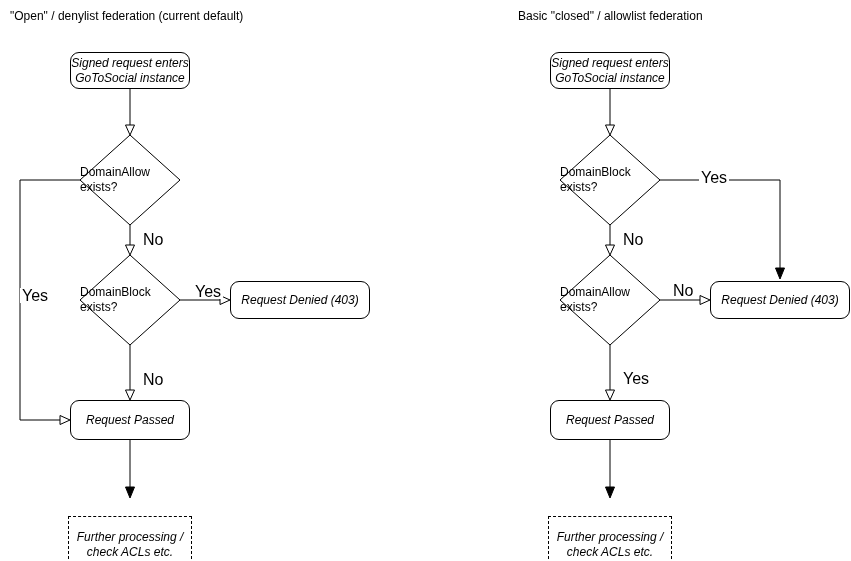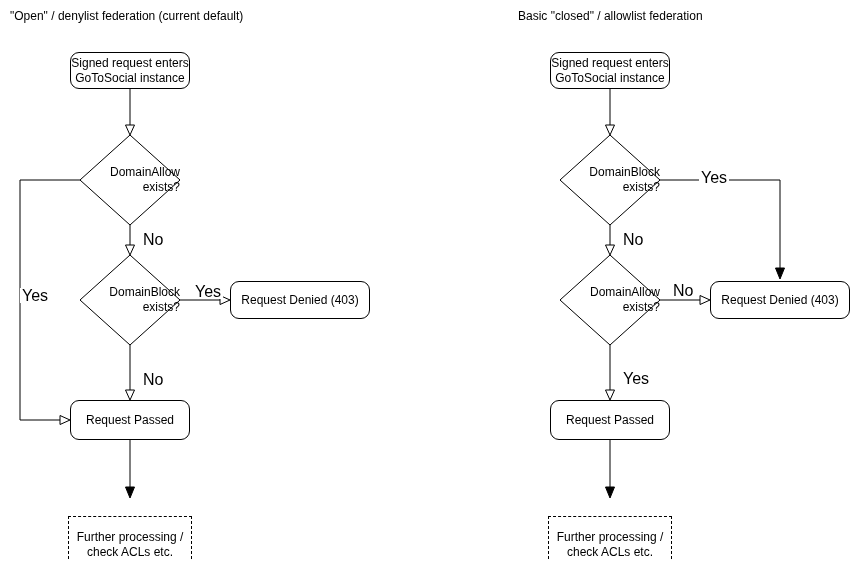--- a/index.html
+++ b/index.html
@@ -24,27 +24,28 @@
     box-sizing: border-box;
     display: flex;
     align-items: center;
     justify-content: center;
     text-align: center;
     font-size: 12px;
     line-height: 15px;
     background: #ffffff;
     border: 1px solid #000000;
     white-space: pre-line;
+    font-style: italic;
   }
   .rounded { border-radius: 9px; }
   .dashed { border-style: dashed; border-radius: 0; margin-top: 16px; }
   .diamond-label {
     position: absolute;
     width: 100px;
-    text-align: right;
+    text-align: left;
     font-size: 12px;
     line-height: 15px;
     white-space: pre-line;
   }
   .edge-label {
     position: absolute;
     font-size: 16px;
     line-height: 15px;
     background: #ffffff;
     padding: 0 2px;

